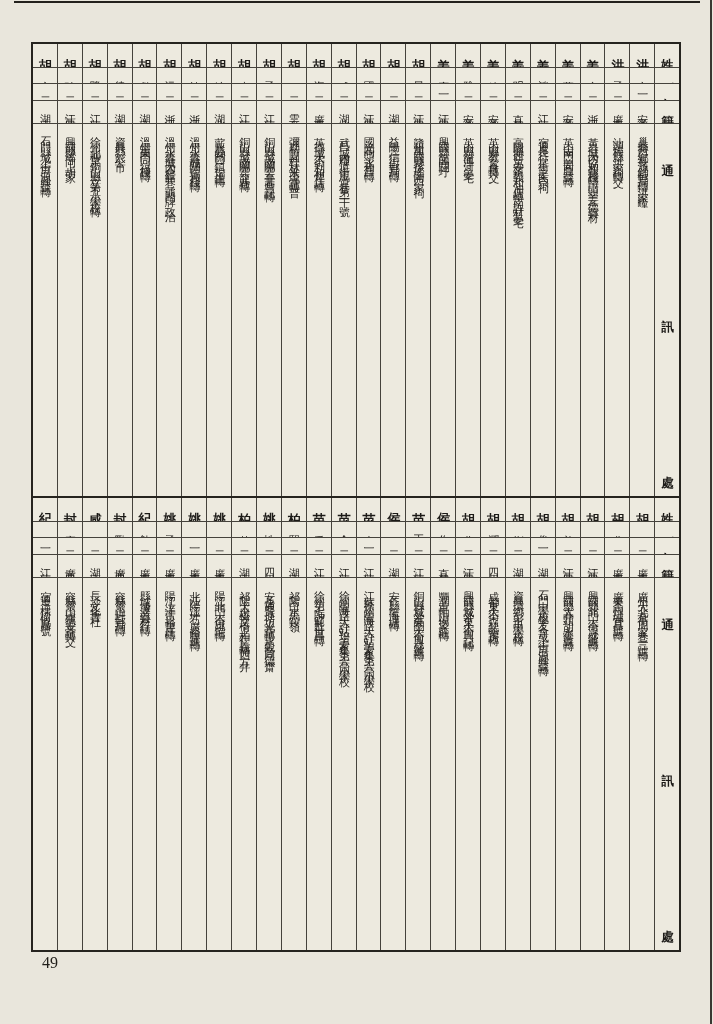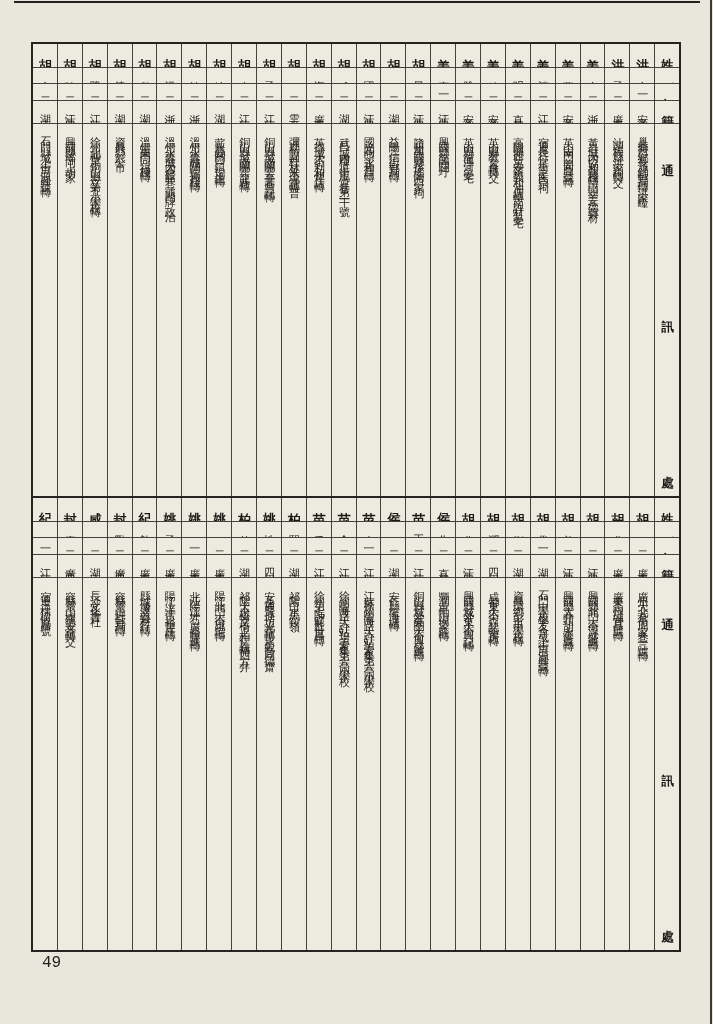--- a/index.html
+++ b/index.html
@@ -39,21 +39,21 @@
   }
   .r-name .vt{font-weight:700;font-size:13px;line-height:14px;}
   .addr{
     height:calc(100% - 8px);margin-top:4px;margin-bottom:4px;
     font-size:11px;letter-spacing:5px;line-height:11.5px;
   }
   .hcol .vt{font-weight:700;font-size:12.5px;}
   .hcol .r-addr .vt{height:calc(100% - 60px);margin-top:30px;margin-bottom:30px;letter-spacing:0;}
   .page-number{
     position:absolute;left:42px;top:954px;
-    font-family:Liberation Mono, monospace;
+    font-family:Liberation Serif, serif;
     font-size:16px;color:#211f1b;
   }
 </style>
 </head>
 <body>
 
 <div class="scan-top"></div>
 <div class="scan-right"></div>
 
 <div class="sheet">

